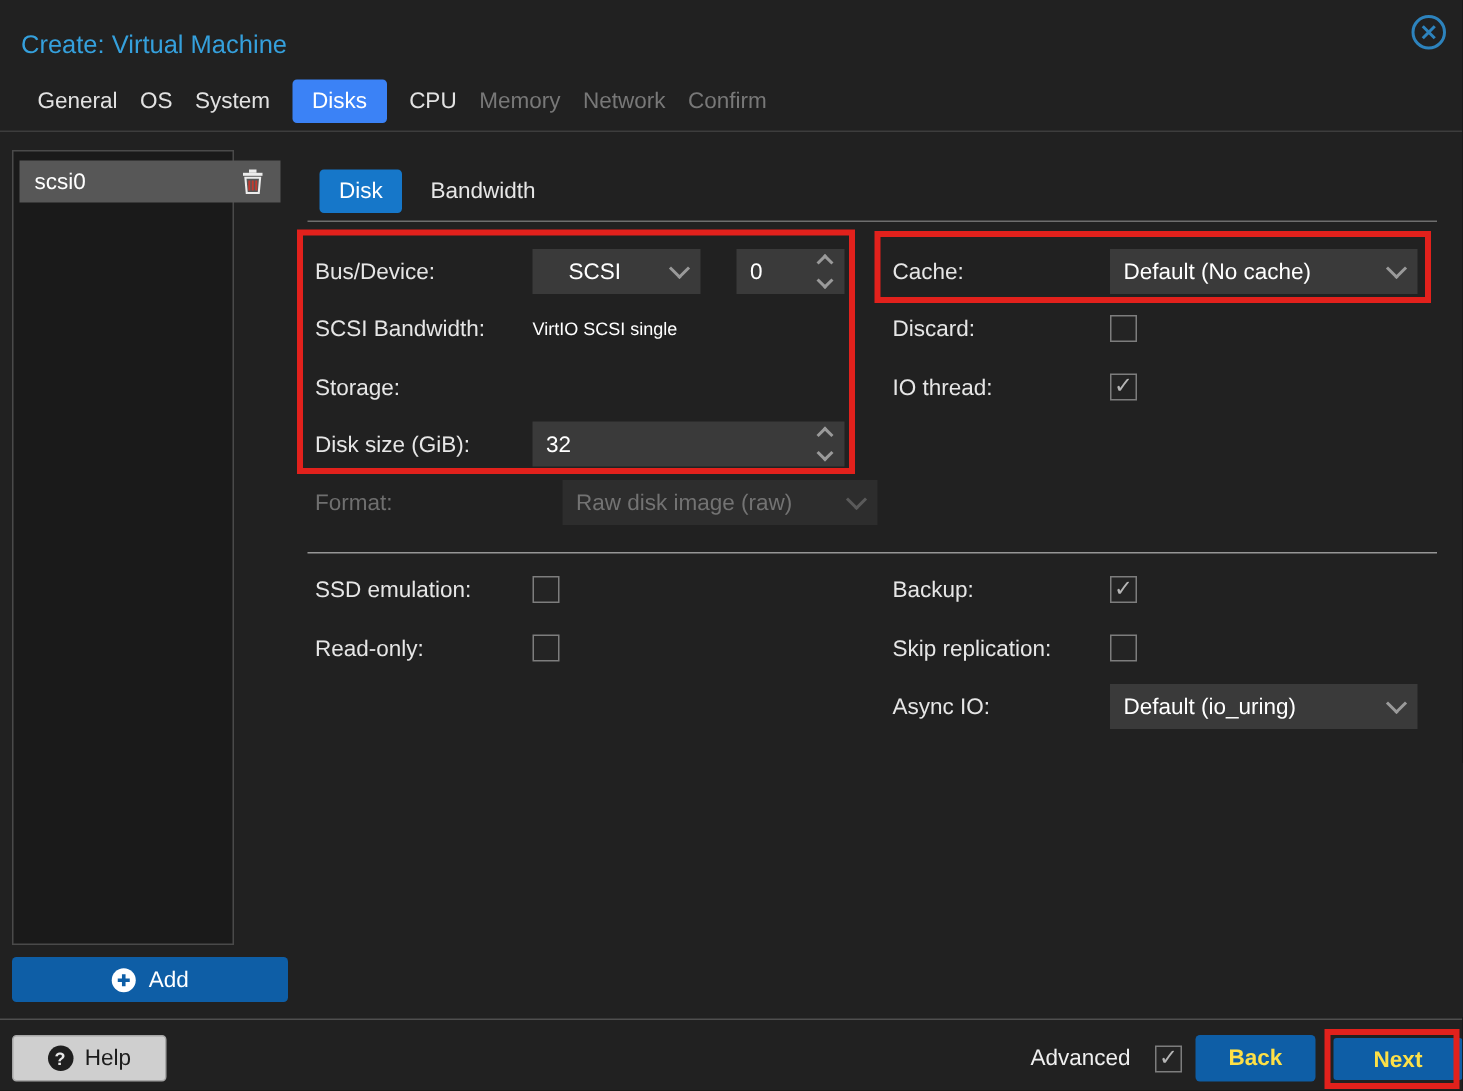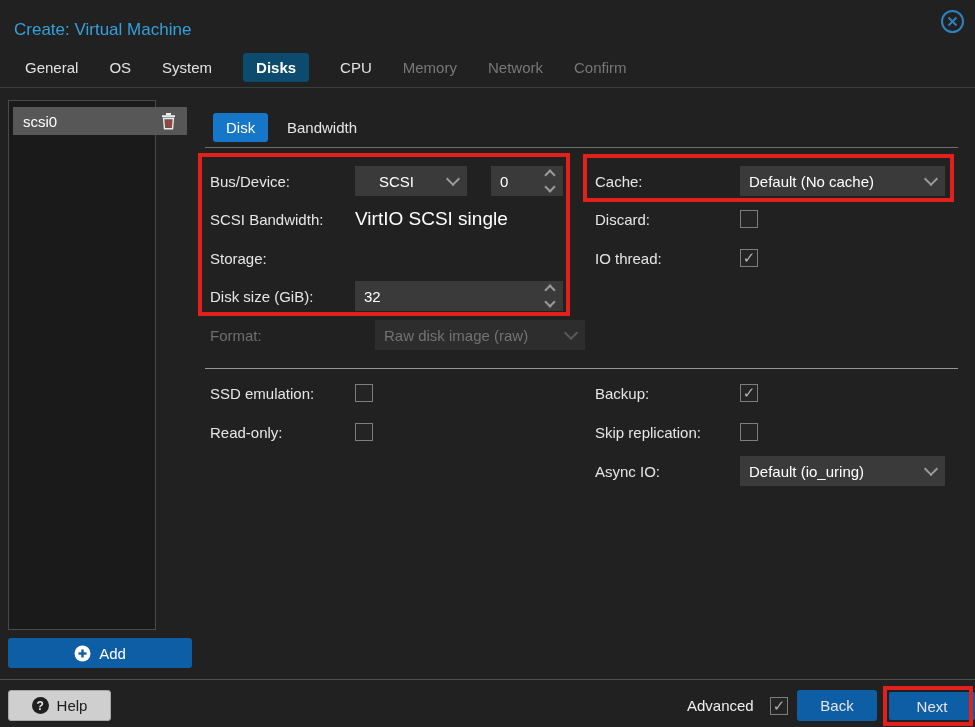--- a/index.html
+++ b/index.html
@@ -6,23 +6,23 @@
   .dialog{position:relative;width:975px;height:727px;background:#212121;
     font-family:"Liberation Sans",sans-serif;color:#e6e6e6;overflow:hidden;}
 
   
   .title{position:absolute;left:14px;top:20px;font-size:17px;color:#35a0dc;}
   .close-btn{position:absolute;left:940px;top:9px;width:25px;height:25px;cursor:pointer;}
 
   
   .tabbar{position:absolute;left:0;top:48px;width:975px;height:40px;
     border-bottom:1px solid #3d3d3d;display:flex;align-items:center;
-    padding-left:25px;gap:31px;box-sizing:border-box;}
+    padding-left:25px;gap:15px;box-sizing:border-box;}
   .tab{font-size:15px;color:#e2e2e2;padding:6px 0;cursor:pointer;white-space:nowrap;}
-  .tab.active{background:#0c4a6e;color:#fff;padding:6px 13px;border-radius:3px;font-weight:bold;}
+  .tab.active{background:#3b82f6;color:#fff;padding:6px 13px;border-radius:3px;}
   .tab.disabled{color:#787878;cursor:default;}
 
   
   .side-panel{position:absolute;left:8px;top:100px;width:148px;height:530px;
     background:#1a1a1a;border:1px solid #4a4a4a;box-sizing:border-box;}
   .side-item{position:absolute;left:4px;top:6px;width:174px;height:28px;background:#575757;
     color:#fff;display:flex;align-items:center;padding:0 10px;font-size:15px;
     box-sizing:border-box;cursor:pointer;}
   .trash{margin-left:auto;width:17px;height:18px;cursor:pointer;}
   .add-btn{position:absolute;left:8px;top:638px;width:184px;height:30px;background:#0e5ea6;
@@ -38,21 +38,21 @@
   .subtab-line{position:absolute;left:205px;top:147px;width:753px;height:1px;background:#6e6e6e;}
 
   
   .flabel{position:absolute;font-size:15px;color:#e6e6e6;height:30px;
     display:flex;align-items:center;white-space:nowrap;}
   .flabel.disabled{color:#6f6f6f;}
   .ffield{position:absolute;height:30px;background:#3a3a3a;display:flex;align-items:center;
     padding:0 9px;font-size:15px;color:#fff;box-sizing:border-box;cursor:pointer;
     overflow:hidden;white-space:nowrap;}
   .ffield.disabled{background:#2d2d2d;color:#737373;cursor:default;}
-  .fstatic{position:absolute;font-size:19px;color:#fff;height:30px;display:flex;align-items:center;}
+  .fstatic{position:absolute;font-size:12px;color:#fff;height:30px;display:flex;align-items:center;}
   .divider{position:absolute;left:205px;top:368px;width:753px;height:1px;background:#969696;}
 
   .chev-down{width:8px;height:8px;border-right:2px solid #9a9a9a;border-bottom:2px solid #9a9a9a;
     transform:rotate(45deg);margin-left:auto;margin-top:-4px;flex:none;}
   .ffield.disabled .chev-down{border-color:#5a5a5a;}
   .spinner{margin-left:auto;display:flex;flex-direction:column;gap:4px;align-items:center;flex:none;}
   .c-up{width:6px;height:6px;border-left:2px solid #9a9a9a;border-top:2px solid #9a9a9a;transform:rotate(45deg);}
   .c-dn{width:6px;height:6px;border-right:2px solid #9a9a9a;border-bottom:2px solid #9a9a9a;transform:rotate(45deg);}
 
   .cb{position:absolute;width:18px;height:18px;border:1px solid #7d7d7d;background:#242424;
@@ -67,22 +67,22 @@
 
   
   .footer-line{position:absolute;left:0;top:679px;width:975px;height:1px;background:#4f4f4f;}
   .help-btn{position:absolute;left:8px;top:690px;width:103px;height:31px;background:#cfcfcf;
     border:1px solid #a6a6a6;border-radius:3px;color:#1c1c1c;display:flex;align-items:center;
     justify-content:center;gap:8px;font-size:15px;box-sizing:border-box;cursor:pointer;}
   .help-q{width:17px;height:17px;border-radius:50%;background:#1f1f1f;color:#e8e8e8;
     display:flex;align-items:center;justify-content:center;font-size:12px;font-weight:bold;}
   .adv-label{position:absolute;left:687px;top:690px;height:31px;display:flex;align-items:center;font-size:15px;color:#efefef;}
   .adv-cb{left:770px;top:697px;}
-  .btn-blue{position:absolute;height:31px;background:#0e5ea6;border-radius:3px;color:#e5e5e5;
-    display:flex;align-items:center;justify-content:center;font-size:15px;cursor:pointer;}
+  .btn-blue{position:absolute;height:31px;background:#0e5ea6;border-radius:3px;color:#fde047;
+    display:flex;align-items:center;justify-content:center;font-size:15px;cursor:pointer;font-weight:bold;}
   .back-btn{left:797px;top:690px;width:80px;}
   .next-btn{left:889px;top:692px;width:86px;height:28px;border-radius:2px;}
 </style>
 </head>
 <body>
 
 <div class="dialog">
 
   <div class="title">Create: Virtual Machine</div>
   <div class="close-btn">

